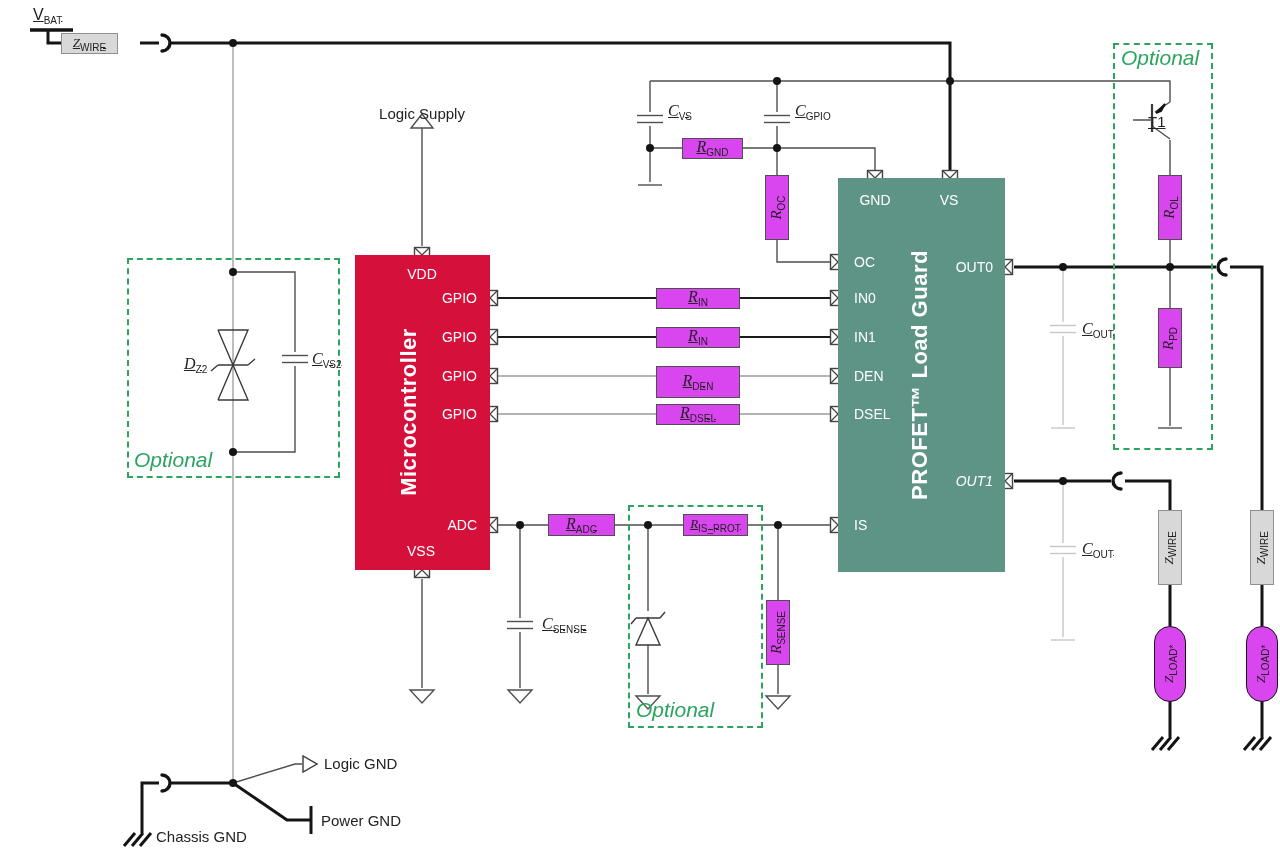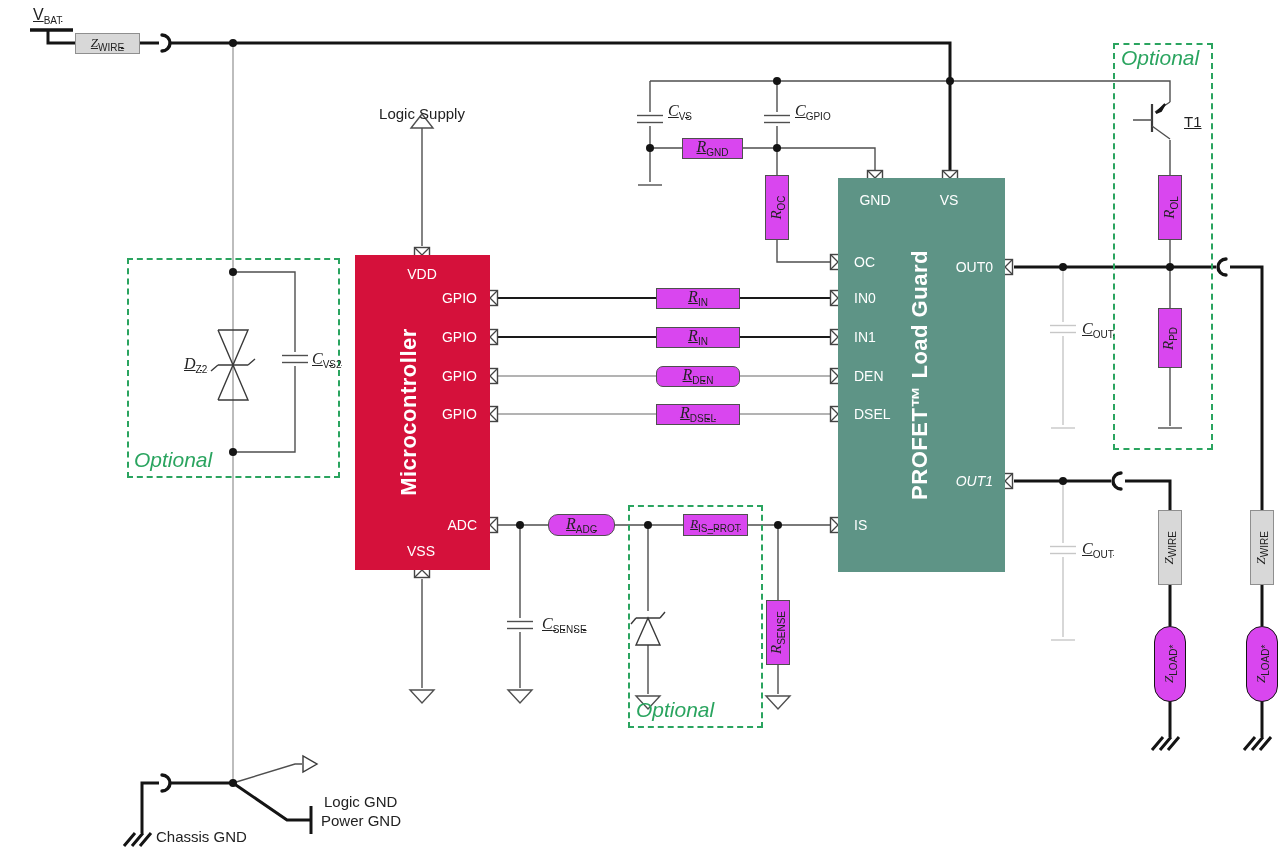--- a/index.html
+++ b/index.html
@@ -211,42 +211,42 @@
 
   <div class="opt" style="left:127px;top:258px;width:213px;height:220px;"></div>
   <div class="optlbl" style="left:134px;top:448px;">Optional</div>
 
   <div class="opt" style="left:628px;top:505px;width:135px;height:223px;"></div>
   <div class="optlbl" style="left:636px;top:698px;">Optional</div>
 
   <div class="opt" style="left:1113px;top:43px;width:100px;height:407px;"></div>
   <div class="optlbl" style="left:1121px;top:46px;">Optional</div>
 
-  <div class="cbox gbox" style="left:75px;top:33px;width:65px;height:21px;">
+  <div class="cbox gbox" style="left:61px;top:33px;width:57px;height:21px;">
     <span class="comp small"><span>Z</span><sub>WIRE</sub></span>
     </div>
 
   <div class="cbox" style="left:682px;top:138px;width:61px;height:21px;">
     <span class="comp"><span>R</span><sub>GND</sub></span>
     </div>
 
   <div class="cbox" style="left:656px;top:288px;width:84px;height:21px;">
     <span class="comp"><span>R</span><sub>IN</sub></span>
     </div>
   <div class="cbox" style="left:656px;top:327px;width:84px;height:21px;">
     <span class="comp"><span>R</span><sub>IN</sub></span>
     </div>
-  <div class="cbox" style="left:656px;top:366px;width:84px;height:21px;border-radius:7px;">
+  <div class="cbox" style="left:656px;top:366px;width:84px;height:32px;">
     <span class="comp"><span>R</span><sub>DEN</sub></span>
     </div>
   <div class="cbox" style="left:656px;top:404px;width:84px;height:21px;">
     <span class="comp"><span>R</span><sub>DSEL</sub></span>
     </div>
 
-  <div class="cbox" style="left:548px;top:514px;width:67px;height:22px;border-radius:10px;">
+  <div class="cbox" style="left:548px;top:514px;width:67px;height:22px;">
     <span class="comp"><span>R</span><sub>ADC</sub></span>
     </div>
   <div class="cbox" style="left:683px;top:514px;width:65px;height:22px;">
     <span class="comp small"><span>R</span><sub>IS_PROT</sub></span>
     </div>
 
   <div class="cbox" style="left:765px;top:175px;width:24px;height:65px;">
     <span class="vspan"><span>R</span><sub>OC</sub></span>
     </div>
   <div class="cbox" style="left:766px;top:600px;width:24px;height:65px;">
@@ -276,32 +276,32 @@
   <div class="lbl" style="left:33px;top:6px;">
     <span class="comp" style="font-style:normal;font-family:'Liberation Sans',sans-serif;"><span>V</span><sub>BAT</sub></span></div>
 
   <div class="lbl pc" style="left:422px;top:113px;text-align:right;">Logic Supply</div>
 
   <div class="lbl comp" style="left:668px;top:102px;">
     <span>C</span><sub>VS</sub></div>
   <div class="lbl comp" style="left:795px;top:102px;">
     <span>C</span><sub>GPIO</sub></div>
 
-  <div class="lbl" style="left:1184px;top:113px;text-decoration:underline;">T1</div>
+  <div class="lbl" style="left:1148px;top:113px;text-decoration:underline;">T1</div>
 
   <div class="lbl comp" style="left:184px;top:355px;">
     <span>D</span><sub>Z2</sub></div>
   <div class="lbl comp" style="left:312px;top:350px;">
     <span>C</span><sub>VS2</sub></div>
 
   <div class="lbl comp" style="left:542px;top:615px;">
     <span>C</span><sub>SENSE</sub></div>
 
   <div class="lbl comp" style="left:1082px;top:320px;">
     <span>C</span><sub>OUT</sub></div>
   <div class="lbl comp" style="left:1082px;top:540px;">
     <span>C</span><sub>OUT</sub></div>
 
-  <div class="lbl" style="left:324px;top:755px;margin-top:38px;">Logic GND</div>
+  <div class="lbl" style="left:324px;top:755px;">Logic GND</div>
   <div class="lbl" style="left:321px;top:812px;">Power GND</div>
   <div class="lbl" style="left:156px;top:828px;">Chassis GND</div>
 
 </div>
 
 </body></html>

